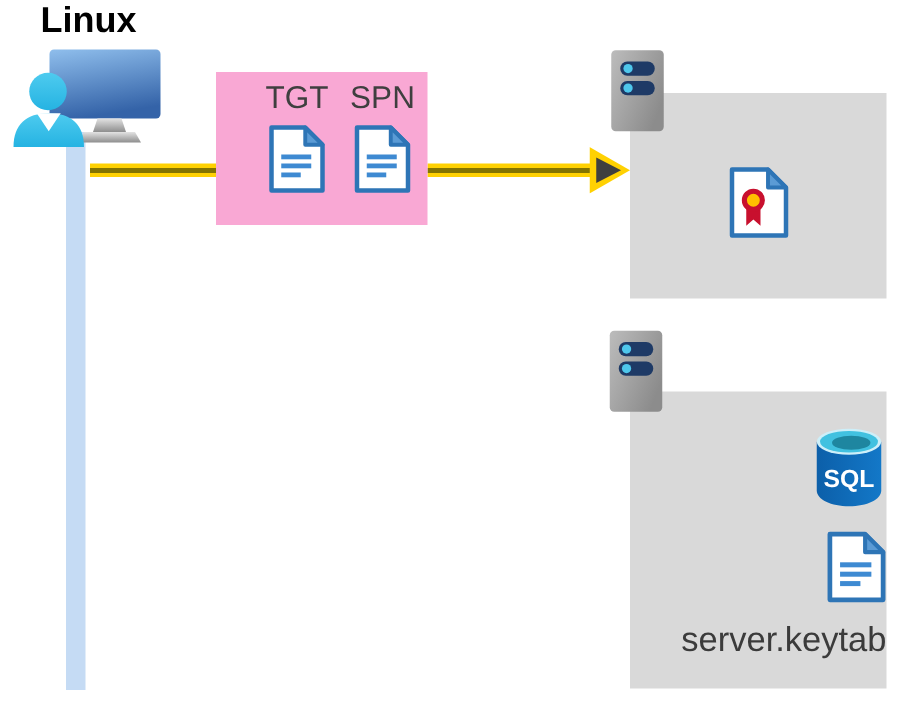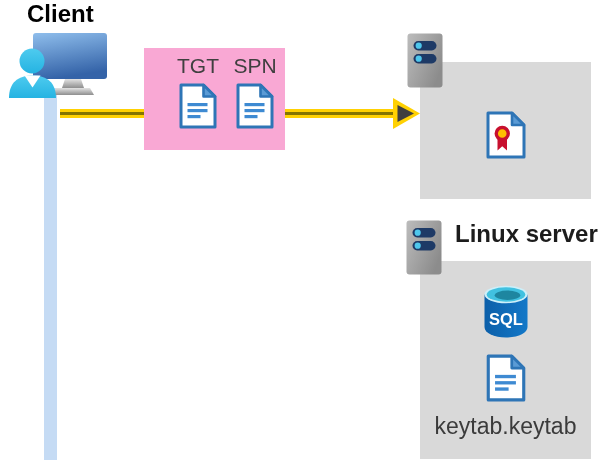--- a/index.html
+++ b/index.html
@@ -33,21 +33,21 @@
   .token-col   { width:44px; display:flex; flex-direction:column; align-items:center; }
   .token-label { font-size:21px; color:#3F3F3F; margin-bottom:5px; white-space:nowrap; }
 
   .gray-box { background:#D9D9D9; box-sizing:border-box; z-index:1; }
   .dc-box {
     left:420px; top:62px; width:171px; height:137px;
     display:flex; justify-content:center; align-items:flex-start; padding-top:49px;
   }
   .linux-box {
     left:420px; top:261px; width:171px; height:198px;
-    display:flex; flex-direction:column; align-items:center; padding-top:23px;
+    display:flex; flex-direction:column; align-items:flex-end; padding-top:23px;
   }
   .keytab-doc { margin-top:16px; display:block; }
   .sql-icon   { display:block; }
   .file-label { font-size:23px; color:#3B3B3B; margin-top:11px; white-space:nowrap; }
 
   .client-icon  { left:6px;  top:28px;  z-index:2; }
   .server-icon  { z-index:3; }
   .dc-server    { left:407px; top:33px;  }
   .linux-server { left:406px; top:220px; }
 
@@ -76,21 +76,21 @@
     </linearGradient>
     <linearGradient id="g-sql" x1="0" y1="0" x2="1" y2="0">
       <stop offset="0" stop-color="#0C5FA9"></stop>
         <stop offset="1" stop-color="#1378C8"></stop>
     </linearGradient>
   </defs>
 </svg>
 
 <div class="canvas">
 
-  <div class="abs client-label">Client</div>
+  <div class="abs client-label">Linux</div>
 
   <svg class="abs client-icon" width="105" height="72" viewBox="0 0 105 72">
     <rect x="27" y="5" width="74" height="46" rx="3" fill="url(#g-mon)"></rect>
     <path d="M59 51 H75 L78 60 H56 Z" fill="url(#g-stand)"></path>
     <path d="M50 60 H84 L88 67 H46 Z" fill="url(#g-stand)"></path>
     <circle cx="26" cy="33" r="12.5" fill="url(#g-person)"></circle>
     <path d="M3 70 C3 55 11.5 47.5 26.5 47.5 C41.5 47.5 50 55 50 70 Z" fill="url(#g-person)"></path>
     <path d="M18.5 47.5 H34.5 L26.5 59.5 Z" fill="#FFFFFF"></path>
   </svg>
 
@@ -145,35 +145,34 @@
   </div>
 
   <svg class="abs server-icon linux-server" width="36" height="55" viewBox="0 0 36 55">
     <rect x="0.5" y="0.5" width="35" height="54" rx="3" fill="url(#g-srv)"></rect>
     <rect x="6.5" y="8" width="23" height="9.5" rx="4.7" fill="#1E3A66"></rect>
     <circle cx="11.7" cy="12.7" r="3.1" fill="#4EC7EC"></circle>
     <rect x="6.5" y="21" width="23" height="9.5" rx="4.7" fill="#1E3A66"></rect>
     <circle cx="11.7" cy="25.7" r="3.1" fill="#4EC7EC"></circle>
   </svg>
 
-  <div class="abs node-label linux-label">Linux server</div>
 
   <div class="abs gray-box linux-box">
     <svg class="sql-icon" width="50" height="54" viewBox="0 0 50 54">
       <path d="M3.5 10.5 V43 C3.5 49 13.1 53.5 25 53.5 C36.9 53.5 46.5 49 46.5 43 V10.5 Z" fill="url(#g-sql)"></path>
       <ellipse cx="25" cy="10.5" rx="21.5" ry="8.7" fill="#CDEFF9"></ellipse>
       <ellipse cx="25" cy="10.5" rx="19.3" ry="7.2" fill="#41C1E0"></ellipse>
       <ellipse cx="26.5" cy="11.2" rx="12.8" ry="4.7" fill="#1E86A0"></ellipse>
       <text x="25" y="40.5" text-anchor="middle" font-size="16.5" font-weight="bold" fill="#FFFFFF">SQL</text>
     </svg>
 
     <svg class="keytab-doc" width="40" height="48" viewBox="0 0 38 46">
       <path d="M2 2 H24.5 L36 13.5 V44 H2 Z" fill="#FFFFFF" stroke="#2E75B6" stroke-width="3" stroke-linejoin="round"></path>
       <path d="M24.5 2 L36 13.5 H24.5 Z" fill="#5B9BD5" stroke="#2E75B6" stroke-width="2.6" stroke-linejoin="round"></path>
       <rect x="8.5" y="20" width="20" height="3.2" fill="#3E8AD2"></rect>
       <rect x="8.5" y="26" width="20" height="3.2" fill="#3E8AD2"></rect>
       <rect x="8.5" y="32" width="13" height="3.2" fill="#3E8AD2"></rect>
     </svg>
 
-    <div class="file-label">keytab.keytab</div>
+    <div class="file-label">server.keytab</div>
   </div>
 
 </div>
 
 </body></html>

